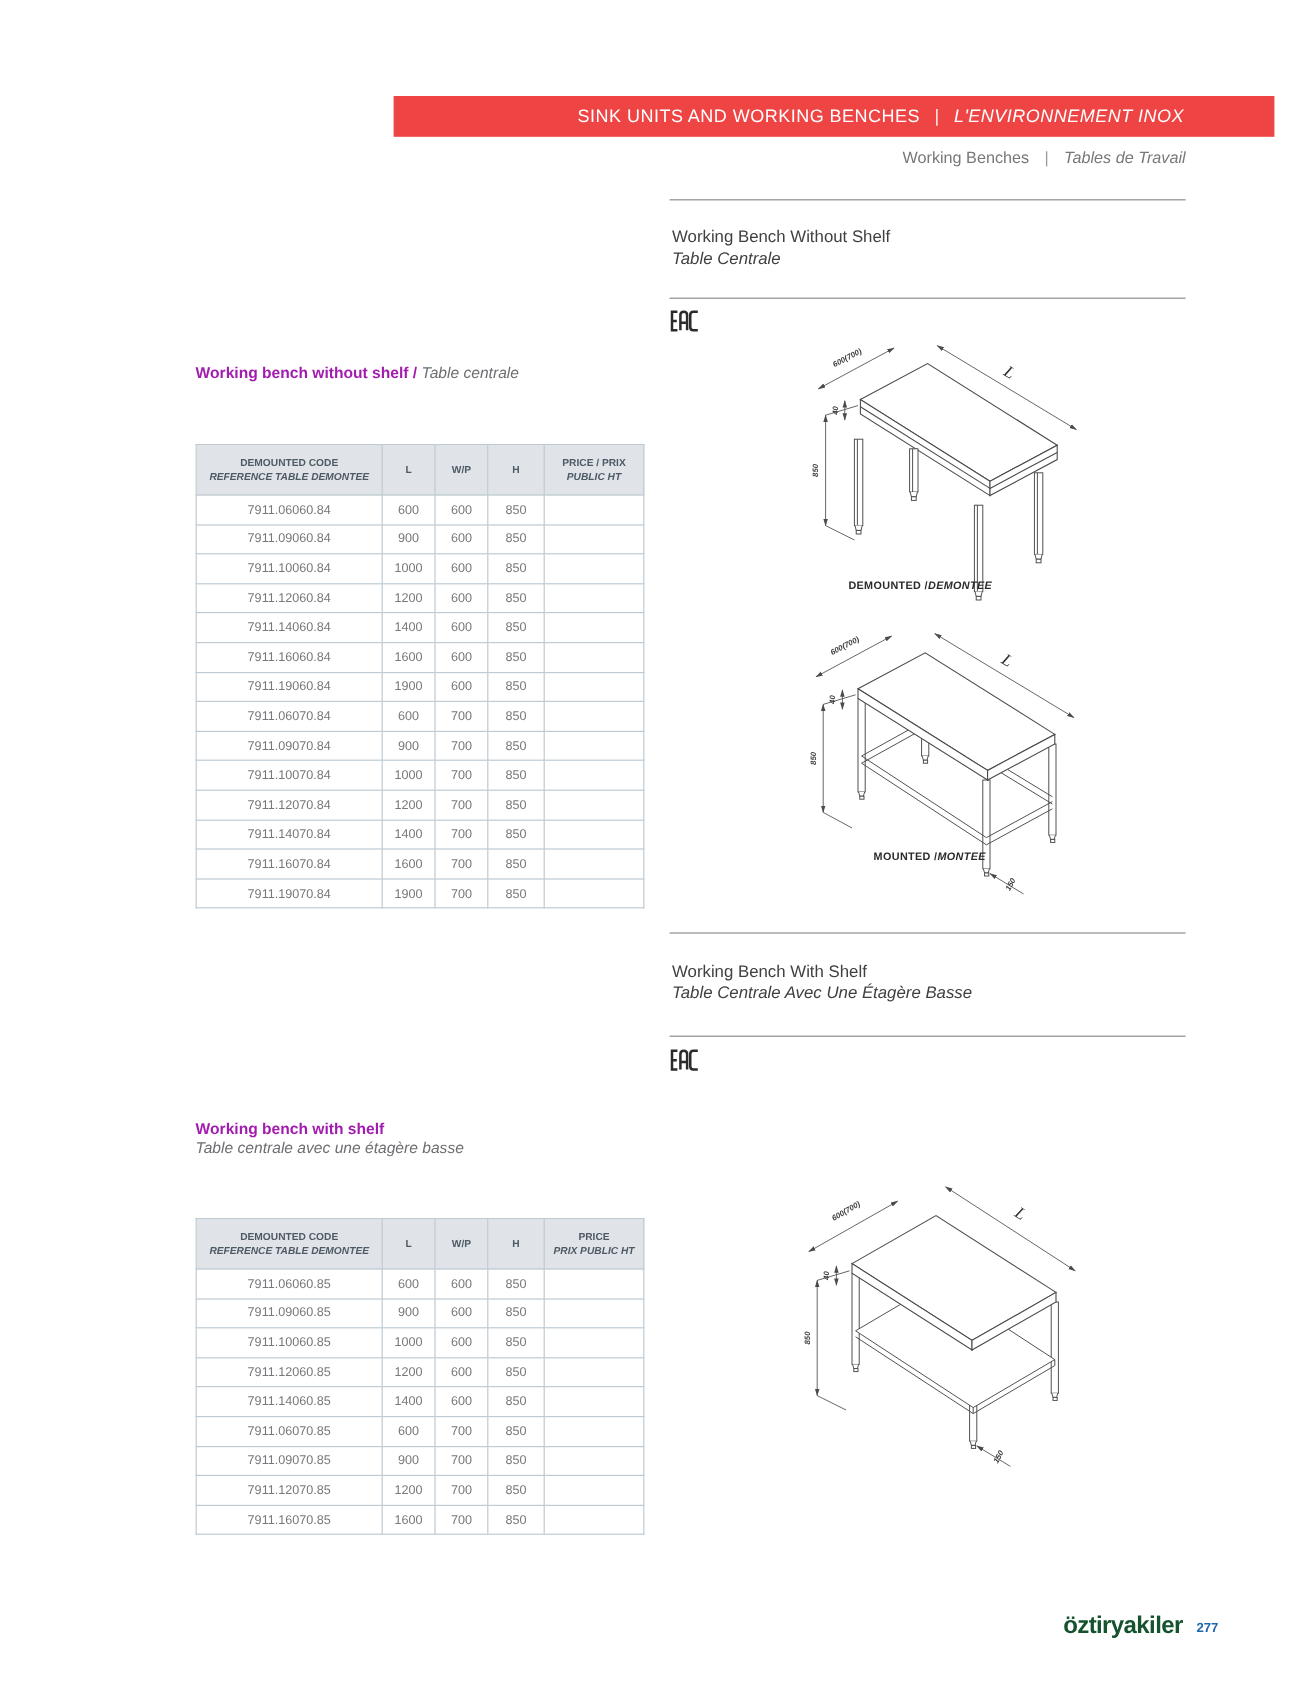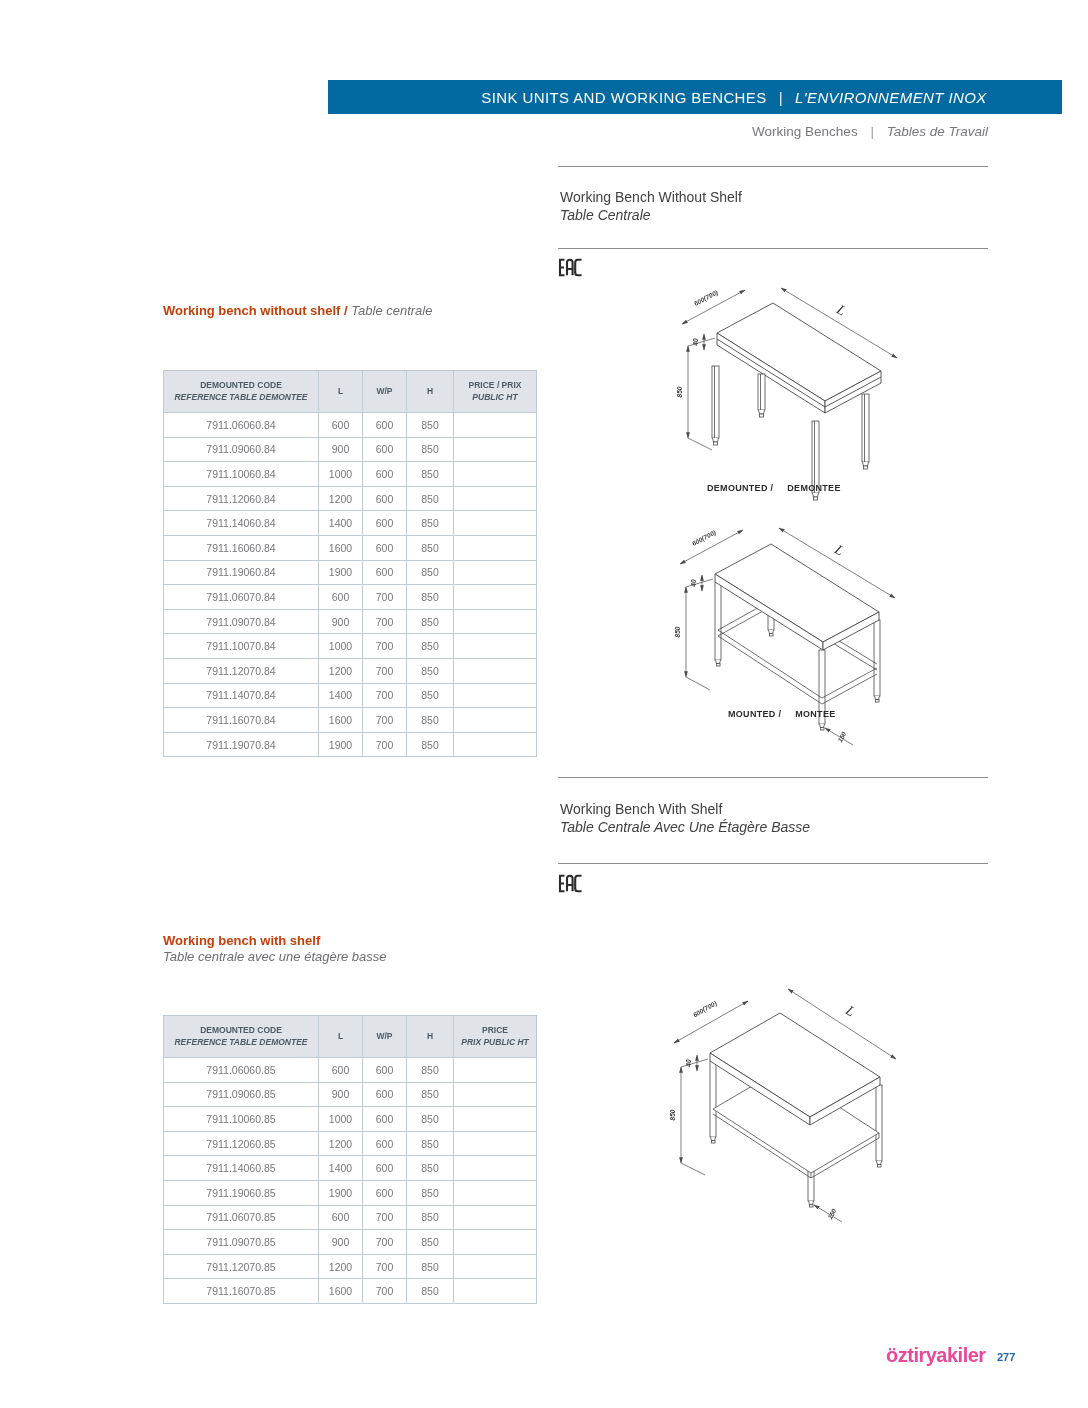--- a/index.html
+++ b/index.html
@@ -4,21 +4,21 @@
 <style>
   html,body{margin:0;padding:0;}
   body{
     width:1088px;height:1408px;position:relative;background:#ffffff;
     font-family:"Liberation Sans", sans-serif;color:#6d6e71;overflow:hidden;
   }
   .abs{position:absolute;}
 
   
   .header-bar{
-    left:328px;top:80px;width:734px;height:34px;background:#0369a1;
+    left:328px;top:80px;width:734px;height:34px;background:#ef4444;
     display:flex;align-items:center;justify-content:center;padding-left:78px;
     box-sizing:border-box;color:#ffffff;font-size:15px;letter-spacing:.4px;white-space:nowrap;
   }
   .header-bar .sep{margin:0 12px;font-weight:300;opacity:.9;}
   .header-bar .fr{font-style:italic;}
 
   
   .subheader{
     top:124px;right:100px;font-size:13.5px;color:#77787b;white-space:nowrap;
   }
@@ -31,41 +31,41 @@
   .section-title .fr{font-style:italic;}
 
   
   .eac{left:557px;width:26px;height:19px;}
 
   
   svg text{font-family:"Liberation Sans", sans-serif;}
   .dim-label{font-size:6.5px;font-weight:bold;font-style:italic;fill:#3c3c3c;}
   .dim-big{font-family:"Liberation Serif", serif;font-size:14px;font-style:italic;fill:#2e2e2e;}
   .diagram-caption{font-size:9px;font-weight:bold;color:#2b2b2b;letter-spacing:.3px;white-space:nowrap;}
-  .diagram-caption .fr{margin-left:14px;}
+  .diagram-caption .fr{font-style:italic;margin-left:0;}
 
   
   .table-title{left:163px;font-size:13px;white-space:nowrap;}
-  .table-title .en{color:#c2410c;font-weight:bold;}
+  .table-title .en{color:#a21caf;font-weight:bold;}
   .table-title .fr{color:#6d6e71;font-style:italic;}
   .table-title2-line2{left:163px;font-size:13px;color:#6d6e71;font-style:italic;white-space:nowrap;}
 
   table.spec{border-collapse:collapse;table-layout:fixed;width:373px;margin-top:44px;}
   table.spec th,table.spec td{border:1px solid #bfcad2;}
   table.spec th{
     background:#e0e4e9;height:41px;font-size:8.5px;color:#4e5a64;
     font-weight:bold;line-height:1.3;padding:0 2px;
   }
   table.spec th .ital{font-style:italic;display:block;}
   table.spec td{
     height:23.6px;text-align:center;font-size:10.5px;color:#77787b;padding:0;background:#ffffff;
   }
 
   
-  .footer-logo{left:886px;top:1344px;font-size:20px;font-weight:bold;color:#ec4899;letter-spacing:-.5px;}
+  .footer-logo{left:886px;top:1344px;font-size:20px;font-weight:bold;color:#14532d;letter-spacing:-.5px;}
   .footer-page{left:997px;top:1351px;font-size:11px;font-weight:bold;color:#1d67b0;}
 </style>
 </head>
 <body>
 
 <div class="abs header-bar">
   <span>SINK UNITS AND WORKING BENCHES</span>
   <span class="sep">|</span>
   <span class="fr">L'ENVIRONNEMENT INOX</span>
 </div>
@@ -468,27 +468,20 @@
         <td></td>
       </tr>
       <tr>
         <td>7911.14060.85</td>
         <td>1400</td>
         <td>600</td>
         <td>850</td>
         <td></td>
       </tr>
       <tr>
-        <td>7911.19060.85</td>
-        <td>1900</td>
-        <td>600</td>
-        <td>850</td>
-        <td></td>
-      </tr>
-      <tr>
         <td>7911.06070.85</td>
         <td>600</td>
         <td>700</td>
         <td>850</td>
         <td></td>
       </tr>
       <tr>
         <td>7911.09070.85</td>
         <td>900</td>
         <td>700</td>

